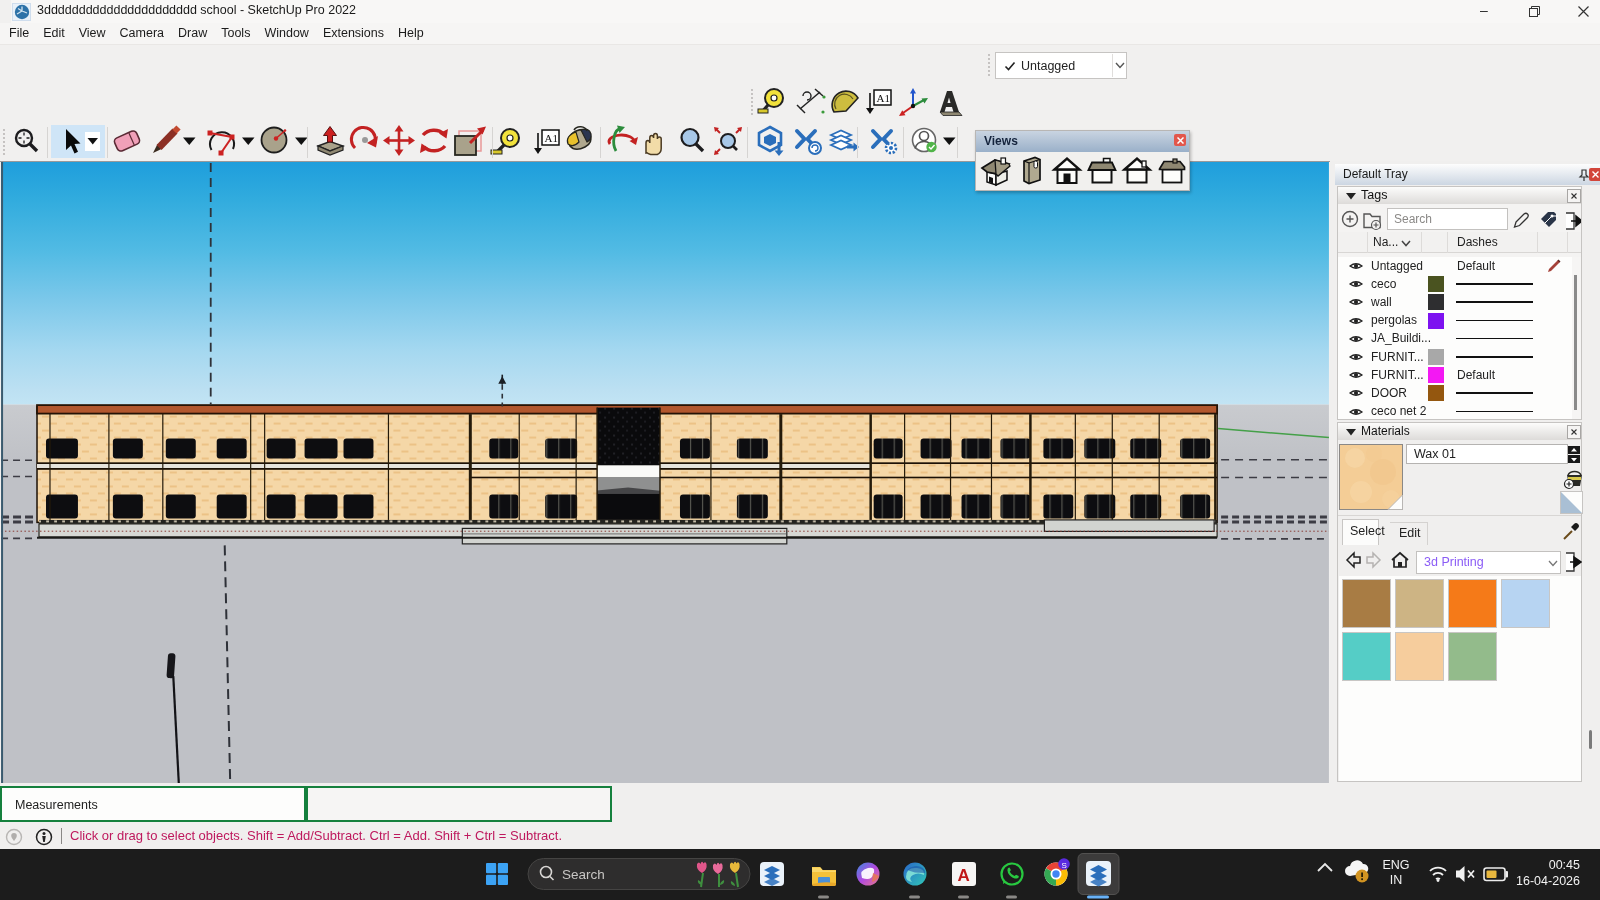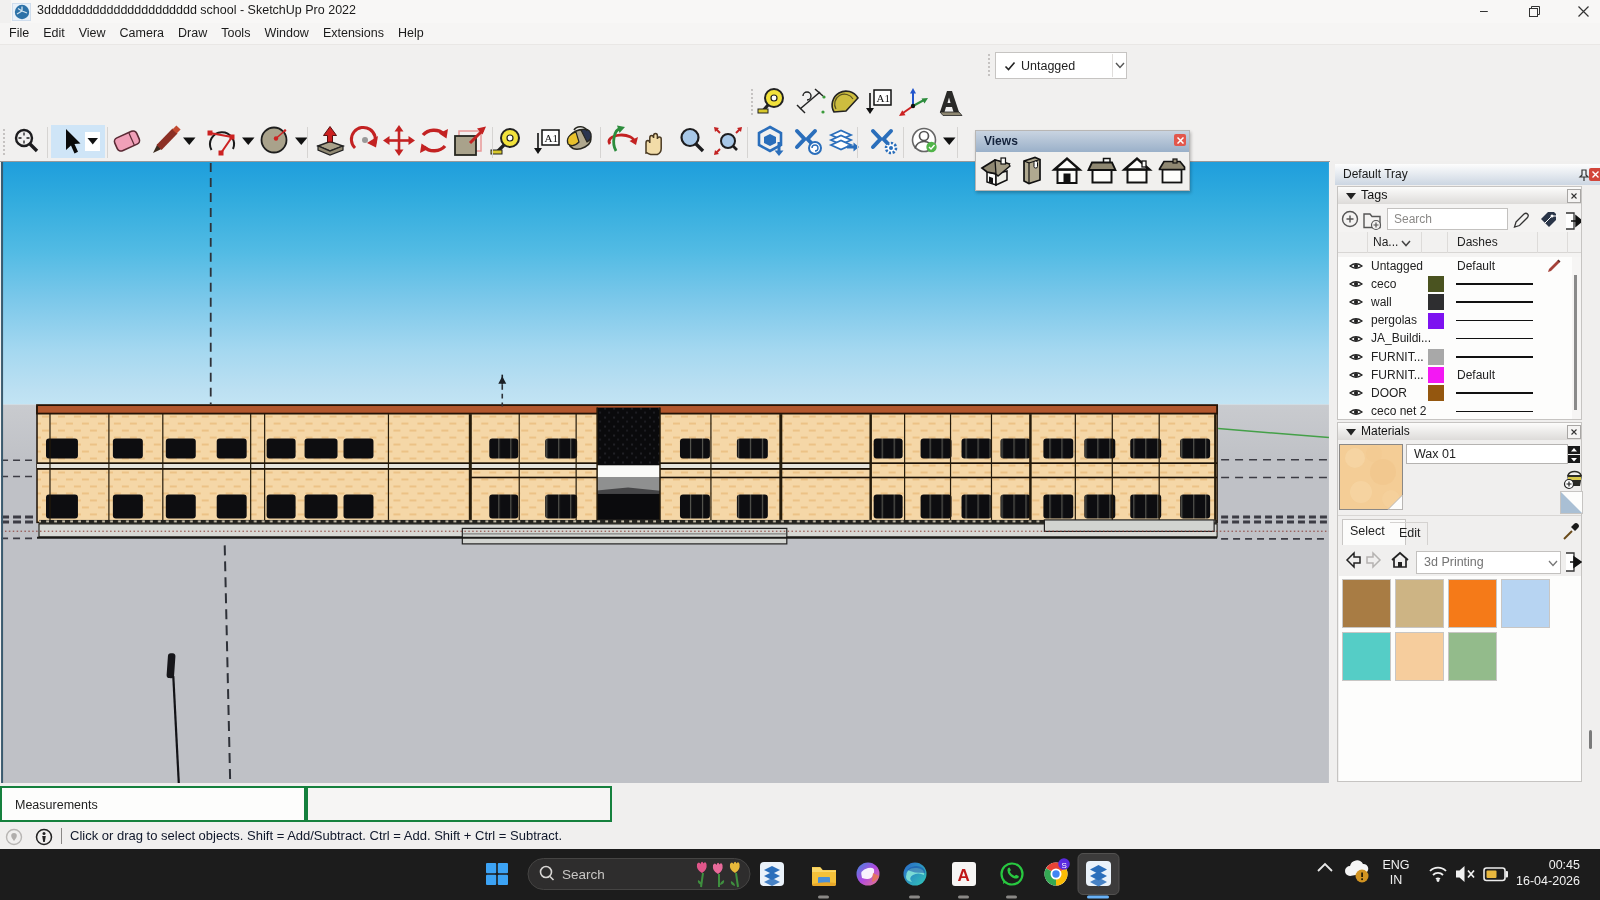--- a/index.html
+++ b/index.html
@@ -4,21 +4,21 @@
 *{margin:0;padding:0;box-sizing:border-box}
 html,body{width:1600px;height:900px;overflow:hidden;font-family:"Liberation Sans",sans-serif;background:#f1f0ef}
 .abs{position:absolute}
 #titlebar{left:11px;top:0;width:1600px;height:23px;background:#f8f7f6;font-size:12.5px;color:#1a1a1a}
 #menubar{left:0;top:23px;width:1600px;height:22px;background:#f6f5f4;border-bottom:1px solid #e9e7e5;padding-left:2px}
 #menubar span{display:inline-block;padding:0 7px;font-size:12.5px;color:#1b1b1b;line-height:21px}
 #toolzone{left:0;top:46px;width:1600px;height:115px;background:#f1f0ef}
 #viewport{left:0;top:161px;width:1330px;height:622px;border-top:1px solid #97999b}
 #traybg{left:1330px;top:161px;width:270px;height:622px;background:#f0efee}
 #measurebar{left:0;top:783px;width:1600px;height:41px;background:#f0efee}
-#statusbar{left:0;top:824px;width:1600px;height:25px;background:#f0efee;font-size:13px;color:#0f172a}
+#statusbar{left:0;top:824px;width:1600px;height:25px;background:#f0efee;font-size:13px;color:#be185d}
 #taskbar{left:0;top:849px;width:1600px;height:51px;background:#1c1c1c}
 .mrow{position:absolute;background:#fdfdfc;border:2px solid #15803d}
 .swt{position:absolute;width:49px;height:49px;border:1px solid #c8c6c4}
 .trow{position:absolute;left:0;width:234px;height:18.2px;font-size:12px;color:#222}
 .teye{position:absolute;left:11px;top:4px}
 .tname{position:absolute;left:33px;top:1.5px}
 .tswt{position:absolute;left:90px;top:1px;width:16px;height:16px}
 .tline{position:absolute;left:118px;top:8px;width:77px;height:1.6px;background:#111}
 .tdef{position:absolute;left:119px;top:1.5px}
 </style></head>
@@ -663,39 +663,39 @@
       <circle cx="6" cy="16" r="4.5" fill="#fff" stroke="#222" stroke-width="1.2"></circle>
       <path d="M6 13.5 v5 M3.5 16 h5" stroke="#222" stroke-width="1.2"></path>
     </svg>
     <svg class="abs" style="left:222px;top:68px" width="23" height="23" viewBox="0 0 23 23">
         <rect x="0.5" y="0.5" width="22" height="22" fill="#fdfdfc" stroke="#c6c4c2"></rect>
         <polygon points="1,1 22,22 1,22" fill="#a9bfd4"></polygon>
       </svg>
     <div class="abs" style="left:0;top:92px;width:243px;height:1px;background:#d8d6d4"></div>
 
     <div class="abs" style="left:2px;top:94px;width:241px;height:28px;background:#f0efee"></div>
-    <div class="abs" style="left:4px;top:96px;width:64px;height:26px;background:#fcfcfb;border:1px solid #c8c6c4;border-bottom:none">
+    <div class="abs" style="left:4px;top:96px;width:37px;height:26px;background:#fcfcfb;border:1px solid #c8c6c4;border-bottom:none">
         <span class="abs" style="left:7px;top:4px;font-size:12.5px;color:#222">Select</span>
       </div>
     <div class="abs" style="left:52px;top:99px;width:38px;height:23px;border:1px solid #d4d2d0;border-bottom:none;border-left:none">
         <span class="abs" style="left:9px;top:3px;font-size:12.5px;color:#222">Edit</span>
       </div>
     <svg class="abs" style="left:224px;top:99px" width="18" height="19" viewBox="0 0 18 19">
       <path d="M2 17 l8-8" stroke="#6a4a1a" stroke-width="2"></path>
       <path d="M9 5 l4 4 3-3 a2.8 2.8 0 0 0-4-4 z" fill="#1a1a1a"></path>
     </svg>
 
     <svg class="abs" style="left:6px;top:126px" width="75" height="24" viewBox="0 0 75 24">
       <path d="M10 4 L3 11 L10 18 V14 H16 V8 H10 Z" fill="none" stroke="#222" stroke-width="1.5"></path>
       <path d="M29 4 L36 11 L29 18 V14 H23 V8 H29 Z" fill="none" stroke="#b5b3b1" stroke-width="1.5"></path>
       <path d="M48 11 L56 4 L64 11 M50 10 V18 H62 V10" fill="none" stroke="#222" stroke-width="1.7"></path>
       <rect x="54" y="13" width="4" height="5" fill="#222"></rect>
     </svg>
     <div class="abs" style="left:78px;top:128px;width:145px;height:23px;background:#fff;border:1px solid #c3c1bf">
-      <span class="abs" style="left:7px;top:3px;font-size:12.5px;color:#737373">3d Printing</span>
+      <span class="abs" style="left:7px;top:3px;font-size:12.5px;color:#8b5cf6">3d Printing</span>
       <svg class="abs" style="left:131px;top:8px" width="10" height="7" viewBox="0 0 10 7">
           <path d="M1 1 L5 5.5 L9 1" stroke="#777" stroke-width="1.3" fill="none"></path>
         </svg>
     </div>
     <svg class="abs" style="left:226px;top:128px" width="18" height="22" viewBox="0 0 18 22">
       <path d="M2 2 h8 v18 h-8" fill="#fff" stroke="#333" stroke-width="1.3"></path>
       <path d="M6 11 h6 M10 6 l7 5 -7 5 z" stroke="#111" stroke-width="1.5" fill="#111"></path>
     </svg>
 
     <div class="abs" style="left:1px;top:153px;width:242px;height:205px;background:#fdfdfc" id="swatcharea">

